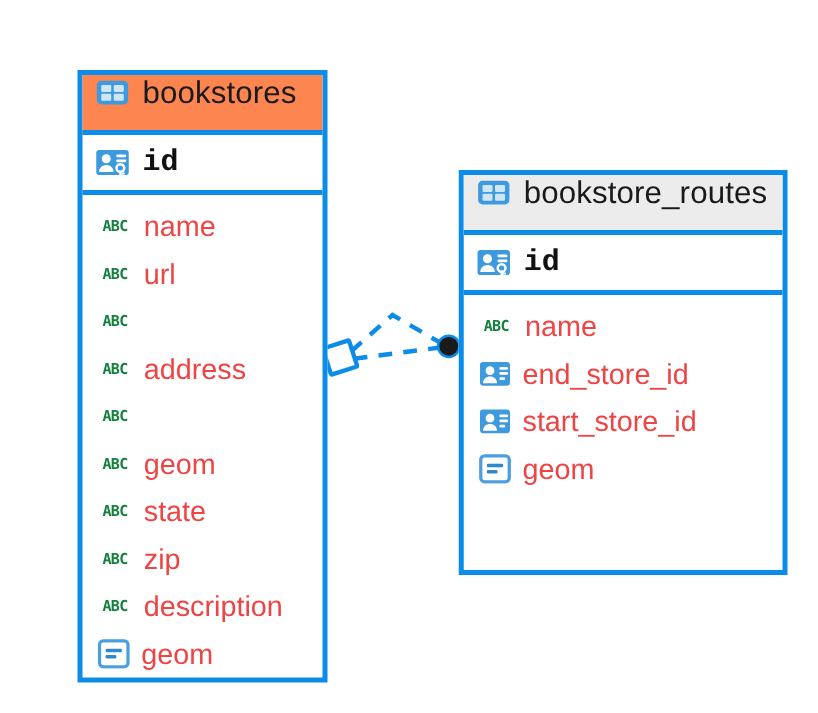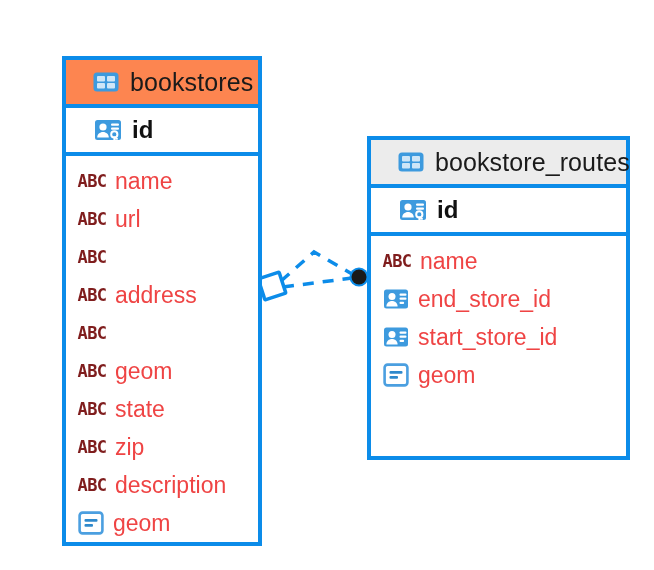--- a/index.html
+++ b/index.html
@@ -25,42 +25,43 @@
     position: absolute;
     box-sizing: border-box;
     border: 4px solid #0c8ce9;
     background: #ffffff;
   }
 
   .entity-header {
     box-sizing: border-box;
     height: 48px;
     display: flex;
-    align-items: center;
-    padding-left: 26px;
+    align-items: flex-start;
+    padding-left: 10px;
     border-bottom: 4px solid #0c8ce9;
   }
   .entity-header.accent  { background: #fd8550; }
   .entity-header.neutral { background: #ececec; }
 
   .entity-title {
     font-size: 25px;
     color: #1a1a1a;
     margin-left: 10px;
     white-space: nowrap;
     letter-spacing: 0.1px;
   }
 
   .pk-row {
     box-sizing: border-box;
     height: 48px;
     display: flex;
     align-items: center;
-    padding-left: 28px;
+    padding-left: 10px;
     border-bottom: 4px solid #0c8ce9;
+    font-family: Liberation Mono, monospace;
   }
   .pk-label {
     font-size: 24px;
     font-weight: bold;
     color: #111111;
     margin-left: 10px;
     white-space: nowrap;
   }
 
   .field-list {
@@ -88,23 +89,23 @@
     line-height: 0;
   }
   .icon-table { width: 28px; height: 28px; }
   .icon-key   { width: 28px; height: 28px; }
   .icon-abc   { width: 28px; height: 22px; }
   .icon-card  { width: 26px; height: 26px; }
   .icon-geom  { width: 26px; height: 24px; }
 
   .abc-text {
     font-family: "DejaVu Sans Mono", monospace;
-    font-size: 17px;
+    font-size: 12px;
     font-weight: bold;
-    color: #7f1d1d;
+    color: #15803d;
     letter-spacing: -0.5px;
     line-height: 1;
   }
 
   
   #connector {
     position: absolute;
     left: 0;
     top: 0;
     width: 654px;

